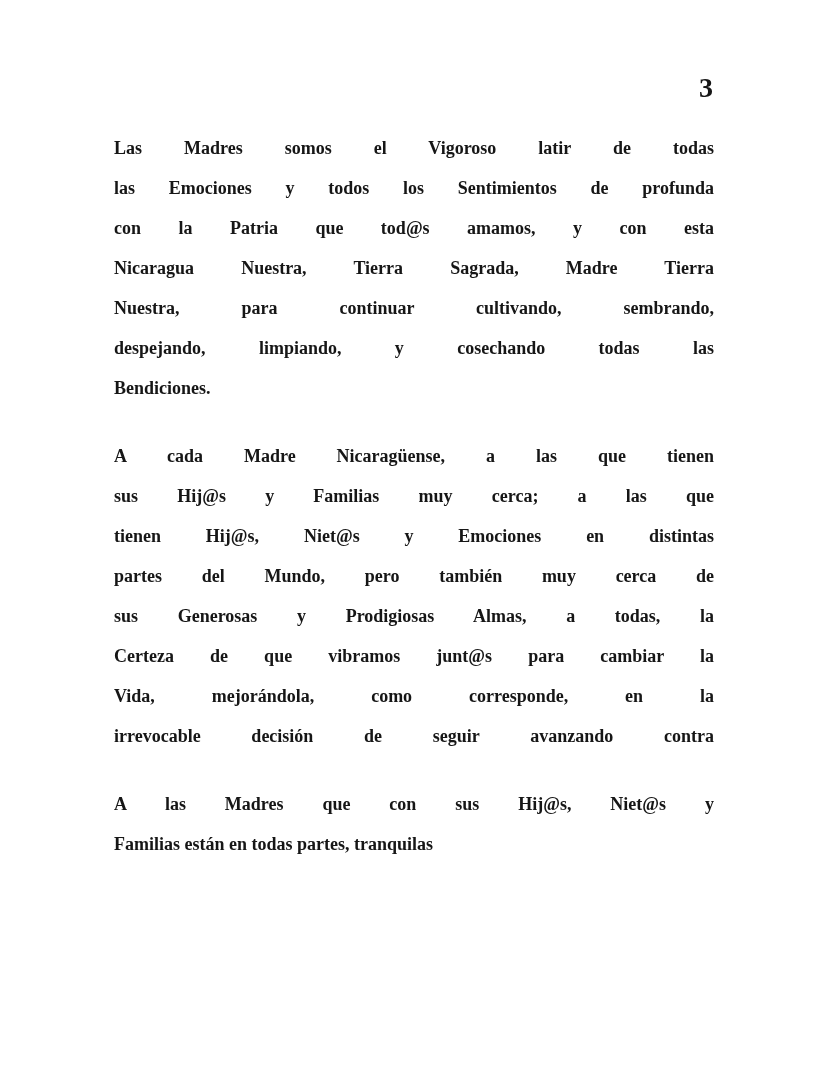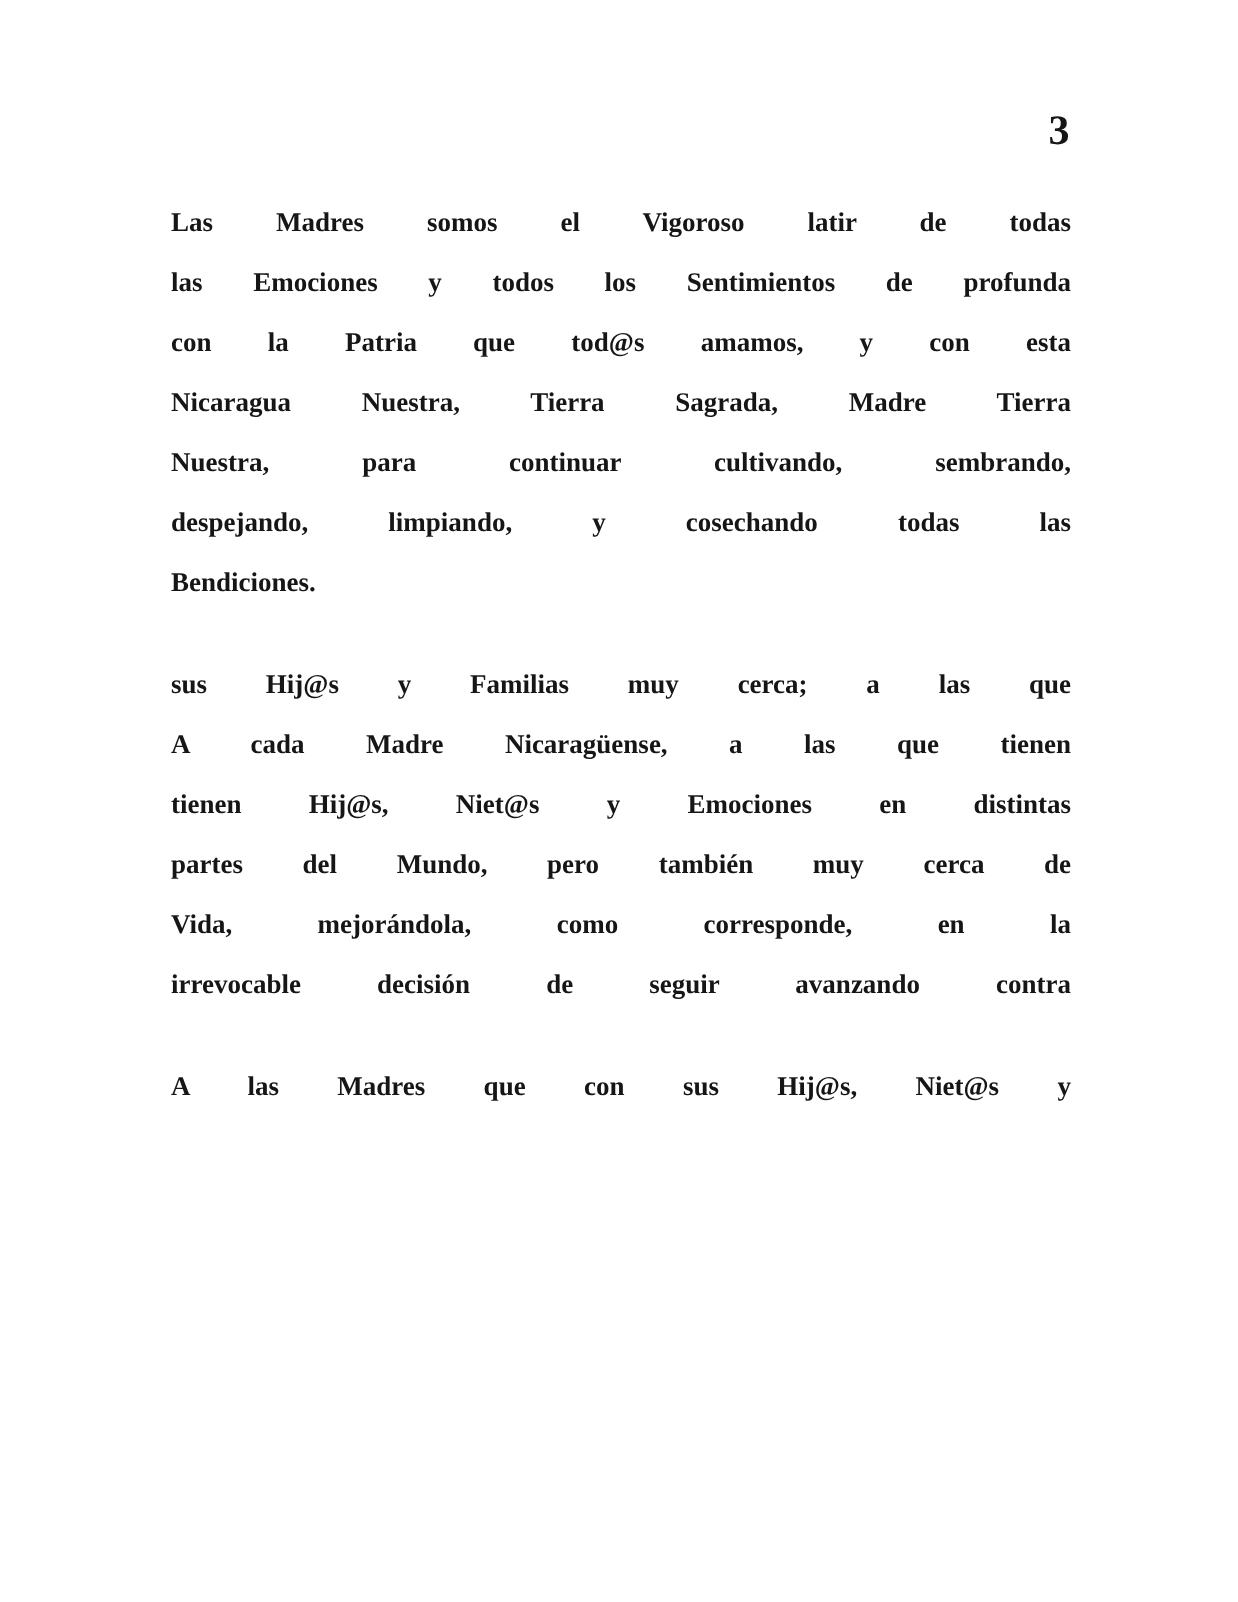--- a/index.html
+++ b/index.html
@@ -58,24 +58,27 @@
       <div class="paragraph">
         <div class="line">Las Madres somos el Vigoroso latir de todas</div>
         <div class="line">las Emociones y todos los Sentimientos de profunda</div>
         <div class="line">con la Patria que tod@s amamos, y con esta</div>
         <div class="line">Nicaragua Nuestra, Tierra Sagrada, Madre Tierra</div>
         <div class="line">Nuestra, para continuar cultivando, sembrando,</div>
         <div class="line">despejando, limpiando, y cosechando todas las</div>
         <div class="line final">Bendiciones.</div>
       </div>
       <div class="paragraph">
+        <div class="line">A cada Madre Nicaragüense, a las que tienen</div>
         <div class="line">sus Hij@s y Familias muy cerca; a las que</div>
-        <div class="line">A cada Madre Nicaragüense, a las que tienen</div>
         <div class="line">tienen Hij@s, Niet@s y Emociones en distintas</div>
         <div class="line">partes del Mundo, pero también muy cerca de</div>
+        <div class="line">sus Generosas y Prodigiosas Almas, a todas, la</div>
+        <div class="line">Certeza de que vibramos junt@s para cambiar la</div>
         <div class="line">Vida, mejorándola, como corresponde, en la</div>
         <div class="line">irrevocable decisión de seguir avanzando contra</div>
       </div>
       <div class="paragraph">
         <div class="line">A las Madres que con sus Hij@s, Niet@s y</div>
+        <div class="line final">Familias están en todas partes, tranquilas</div>
       </div>
     </div>
 </div>
 
 </body></html>

